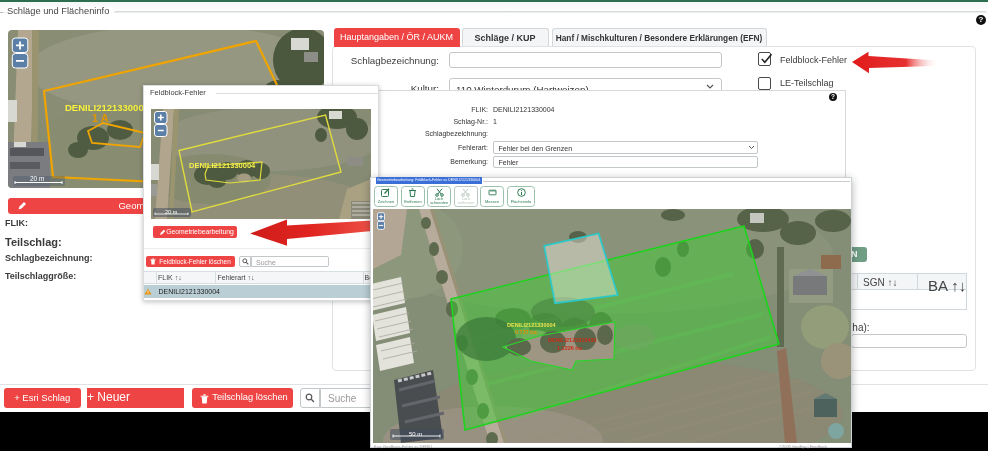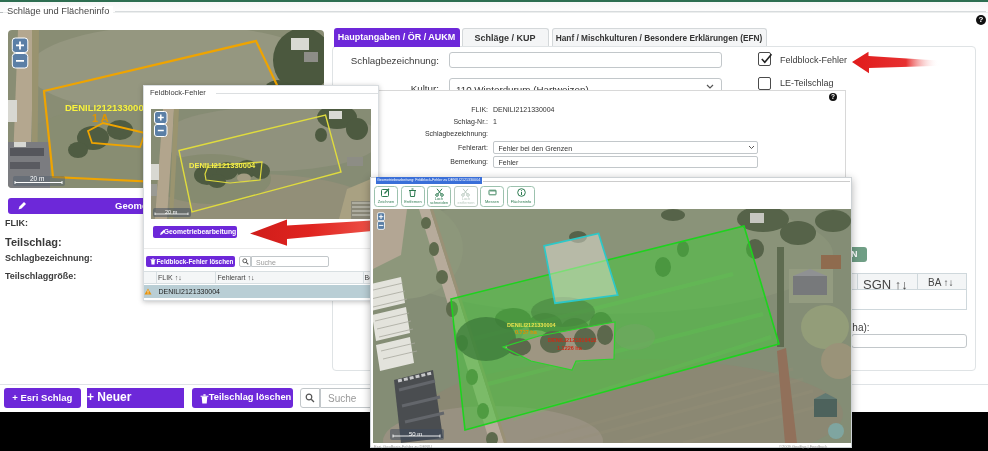--- a/index.html
+++ b/index.html
@@ -1,18 +1,18 @@
 <!DOCTYPE html>
 <html><head>
 <meta charset="utf-8">
 <style>
 html,body{margin:0;padding:0}
 body{width:988px;height:451px;position:relative;font-family:"Liberation Sans",sans-serif;background:#fff;overflow:hidden}
 .abs{position:absolute}
-.grn{background:#6d28d9;color:#fff;font-weight:bold}
+.grn{background:#ef4444;color:#fff;font-weight:normal}
 .inp{background:#fff;border:1px solid #c2c7ca;border-radius:3px;box-sizing:border-box}
 </style>
 </head>
 <body>
 
 <div class="abs" style="left:0;top:0;width:988px;height:2px;background:#2d6e51"></div>
 <div class="abs" style="left:0;top:2px;width:988px;height:10px;background:linear-gradient(#f6f7f7,#fdfdfd);border-bottom:1px solid #eceeee"></div>
 <div class="abs" style="left:0;top:11.5px;width:3px;height:1.5px;background:#b9bdbf"></div>
 <div class="abs" style="left:7px;top:5.5px;font-size:9.3px;font-weight:normal;color:#474747;background:#fff;padding:0 4px 2px 0;z-index:1">Schläge und Flächeninfo</div>
 <div class="abs" style="left:115px;top:11px;width:871px;height:1px;background:#d7dbdd"></div>
@@ -38,22 +38,22 @@
     <path d="M2.8 7l3 3.2L12.5 2.2" stroke="#222" stroke-width="1.6" fill="none"></path>
   </svg>
 <div class="abs" style="left:780px;top:55px;font-size:9px;color:#3b3b3b">Feldblock-Fehler</div>
 <div class="abs" style="left:757.5px;top:76.5px;width:13.5px;height:13.5px;border:1.2px solid #4a4a4a;border-radius:2px;background:#fff;box-sizing:border-box"></div>
 <div class="abs" style="left:780px;top:78px;font-size:9px;color:#3b3b3b">LE-Teilschlag</div>
 
 <div class="abs" style="left:846px;top:273px;width:121px;height:17px;background:#f3f5f6;border:1px solid #cfd8dc;box-sizing:border-box"></div>
 <div class="abs" style="left:846px;top:290px;width:121px;height:20px;background:#fff;border:1px solid #cfd8dc;border-top:none;box-sizing:border-box"></div>
 <div class="abs" style="left:916.5px;top:273px;width:1px;height:17px;background:#cfd8dc"></div>
 <div class="abs" style="left:857px;top:273px;width:1px;height:17px;background:#cfd8dc"></div>
-<div class="abs" style="left:863px;top:277px;font-size:13px;color:#444">SGN ↑↓</div>
-<div class="abs" style="left:928px;top:277px;font-size:10px;color:#444">BA ↑↓</div>
+<div class="abs" style="left:863px;top:277px;font-size:10px;color:#444">SGN ↑↓</div>
+<div class="abs" style="left:928px;top:277px;font-size:15px;color:#444">BA ↑↓</div>
 <div class="abs" style="left:849px;top:321.5px;font-size:10px;color:#3b3b3b">(ha):</div>
 <div class="abs inp" style="left:851px;top:334px;width:116px;height:14px"></div>
 <div class="abs" style="left:846px;top:246.5px;width:20.5px;height:15.5px;background:#6f9e85;border-radius:3px;color:#fff;font-weight:bold;font-size:9px;line-height:15.5px;padding-left:5px;box-sizing:border-box">N</div>
 
 <div class="abs" style="left:8px;top:30px;width:315.5px;height:158px;border-radius:4px;overflow:hidden">
 <svg width="315.5" height="158" viewBox="0 0 315.5 158">
 <rect width="316" height="158" fill="#898d74"></rect>
 <ellipse cx="170" cy="40" rx="150" ry="45" fill="#959780"></ellipse>
 <ellipse cx="120" cy="120" rx="110" ry="45" fill="#888d72"></ellipse>
 <ellipse cx="250" cy="140" rx="90" ry="35" fill="#98957e"></ellipse>

